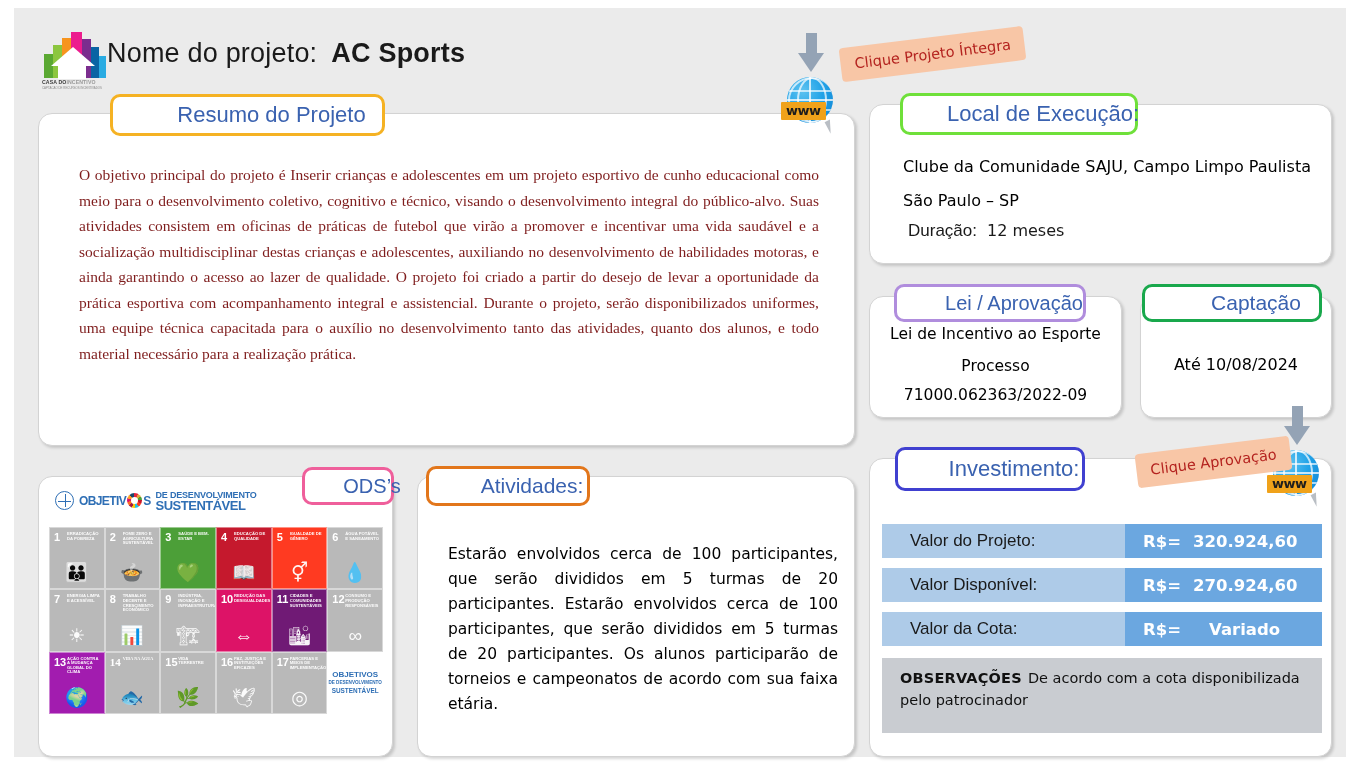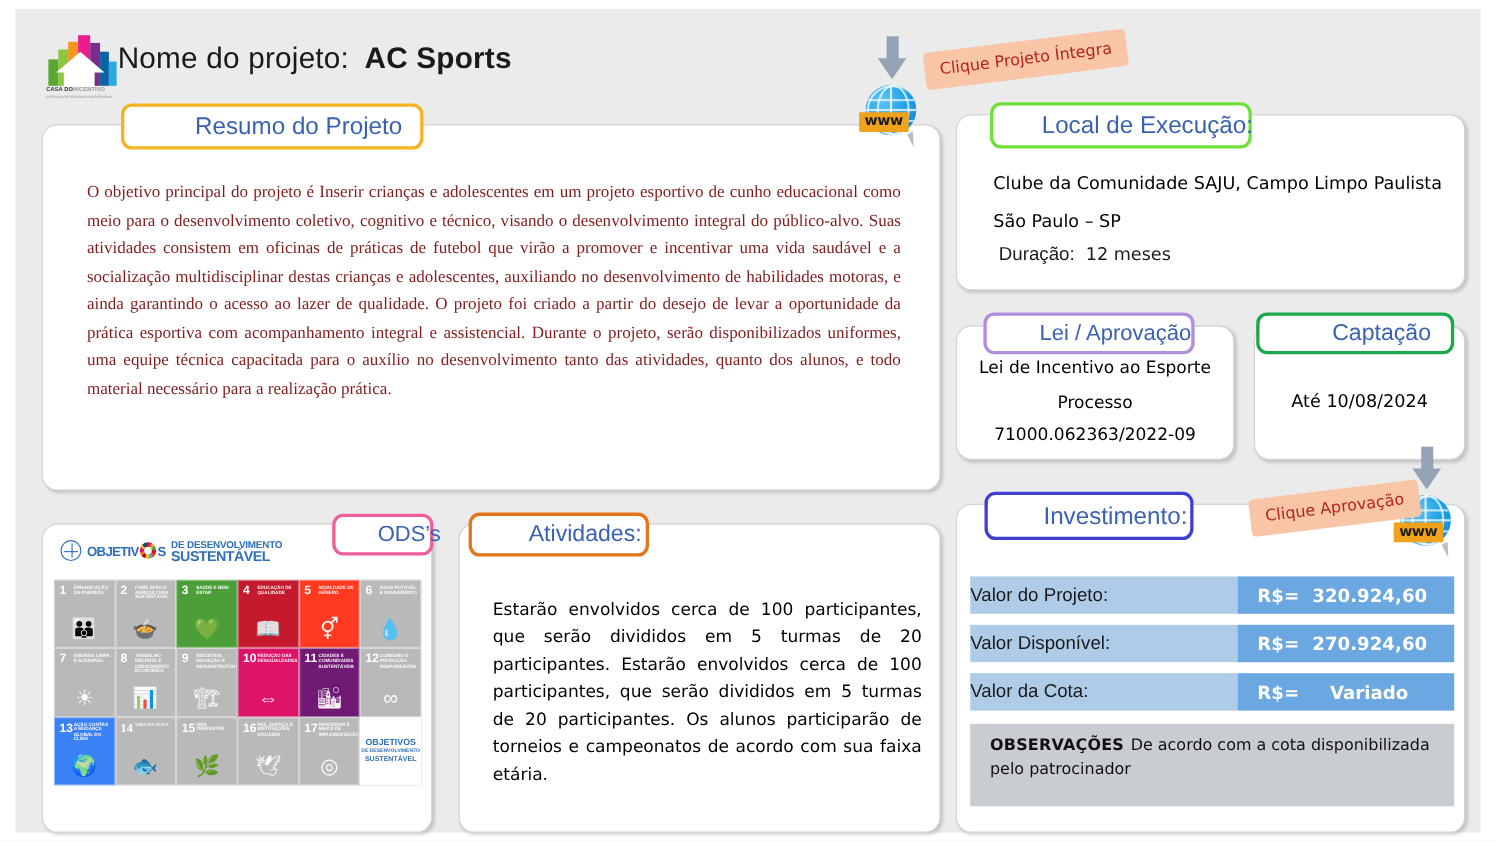--- a/index.html
+++ b/index.html
@@ -258,21 +258,21 @@
     font-size: 22px;
   }
   .inv-rows { position: absolute; left: 12px; top: 65px; width: 440px; }
   .inv-row {
     display: flex; height: 34px; margin-bottom: 10px;
   }
   .inv-row .lab {
     flex: 0 0 243px;
     background: #aecbe8;
     display: flex; align-items: center;
-    box-sizing: border-box;
+    padding-left: 28px; box-sizing: border-box;
     font-size: 17px; color: #1a1a1a;
   }
   .inv-row .val {
     flex: 1;
     background: #6ba7e0;
     display: flex; align-items: center;
     padding-left: 18px; box-sizing: border-box;
     color: #ffffff; font-weight: bold; font-size: 16.5px;
     font-family: "DejaVu Sans", sans-serif;
   }
@@ -482,21 +482,21 @@
         <div class="ods-cell" style="background: #701a75;">
           <span class="num">11</span>
           <span class="txt">CIDADES E COMUNIDADES SUSTENTÁVEIS</span>
           <span class="gly">🏙</span>
         </div>
         <div class="ods-cell" style="background: rgb(185, 185, 185);">
           <span class="num">12</span>
           <span class="txt">CONSUMO E PRODUÇÃO RESPONSÁVEIS</span>
           <span class="gly">∞</span>
         </div>
-        <div class="ods-cell" style="background: #3b82f6;">
+        <div class="ods-cell" style="background: #a21caf;">
           <span class="num">13</span>
           <span class="txt">AÇÃO CONTRA A MUDANÇA GLOBAL DO CLIMA</span>
           <span class="gly">🌍</span>
         </div>
         <div class="ods-cell" style="background: rgb(185, 185, 185); font-family: Liberation Serif, serif;">
           <span class="num">14</span>
           <span class="txt">VIDA NA ÁGUA</span>
           <span class="gly">🐟</span>
         </div>
         <div class="ods-cell" style="background: rgb(185, 185, 185);">

